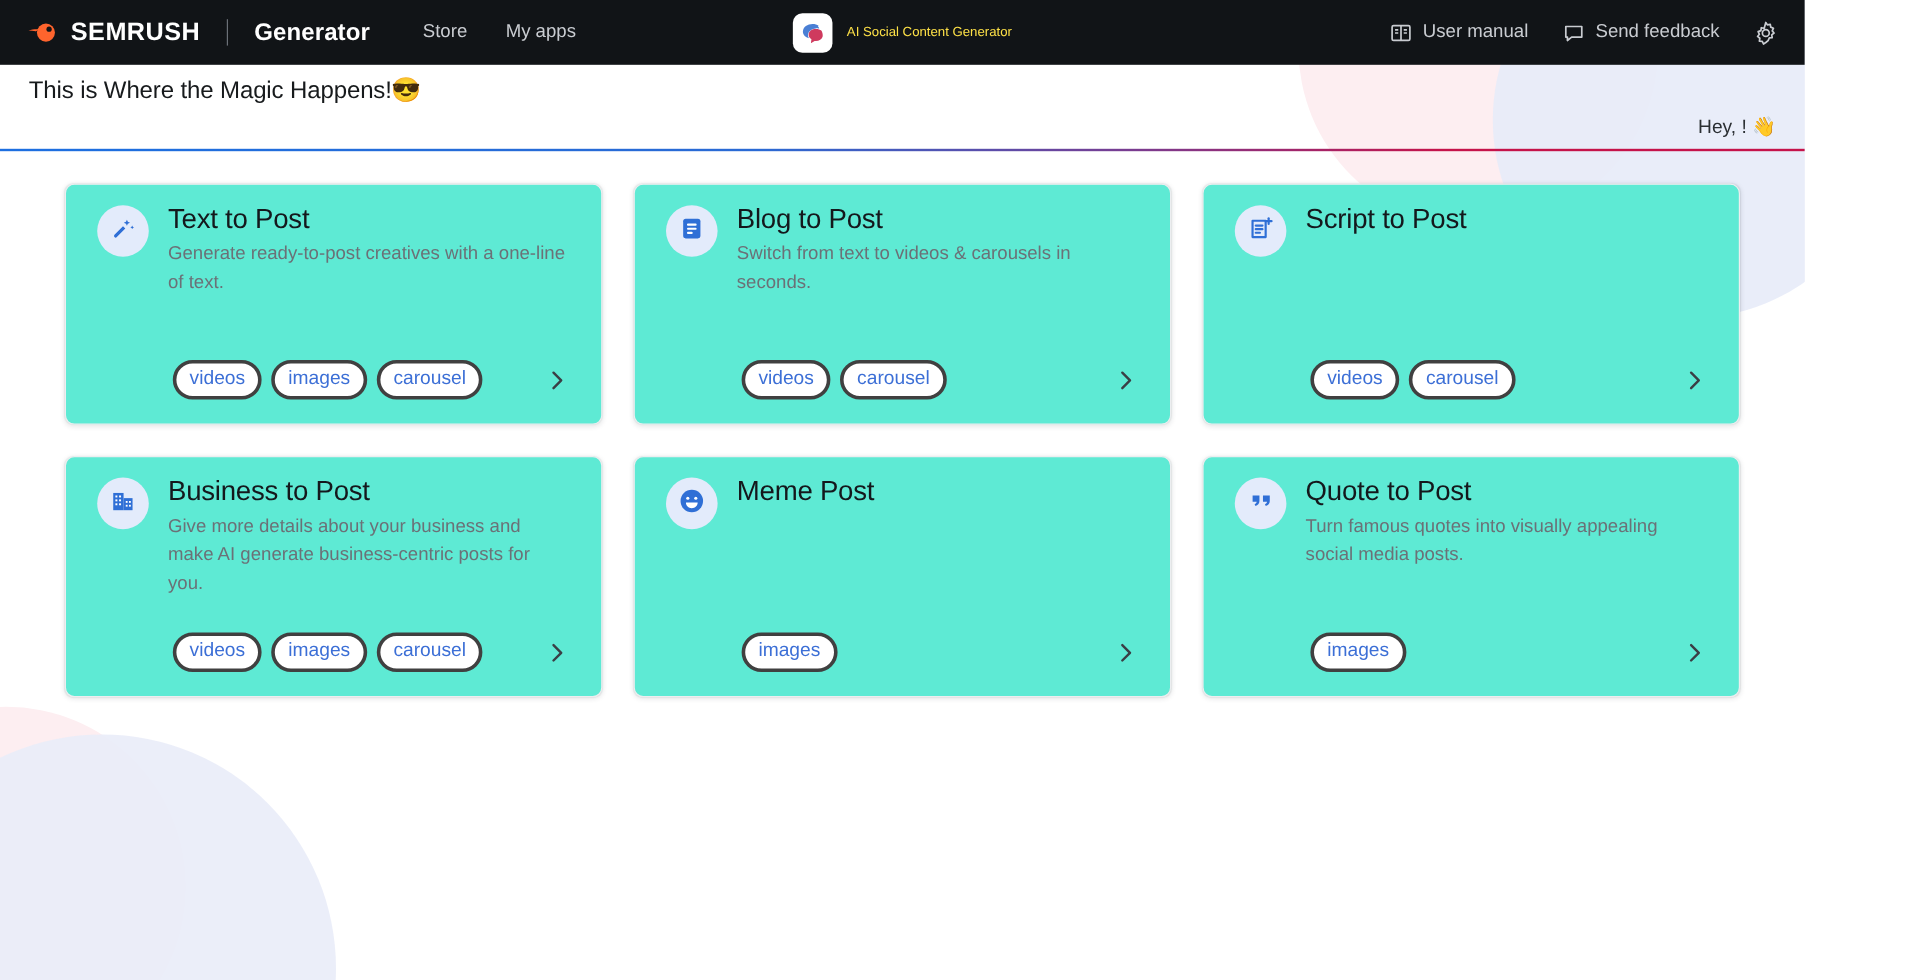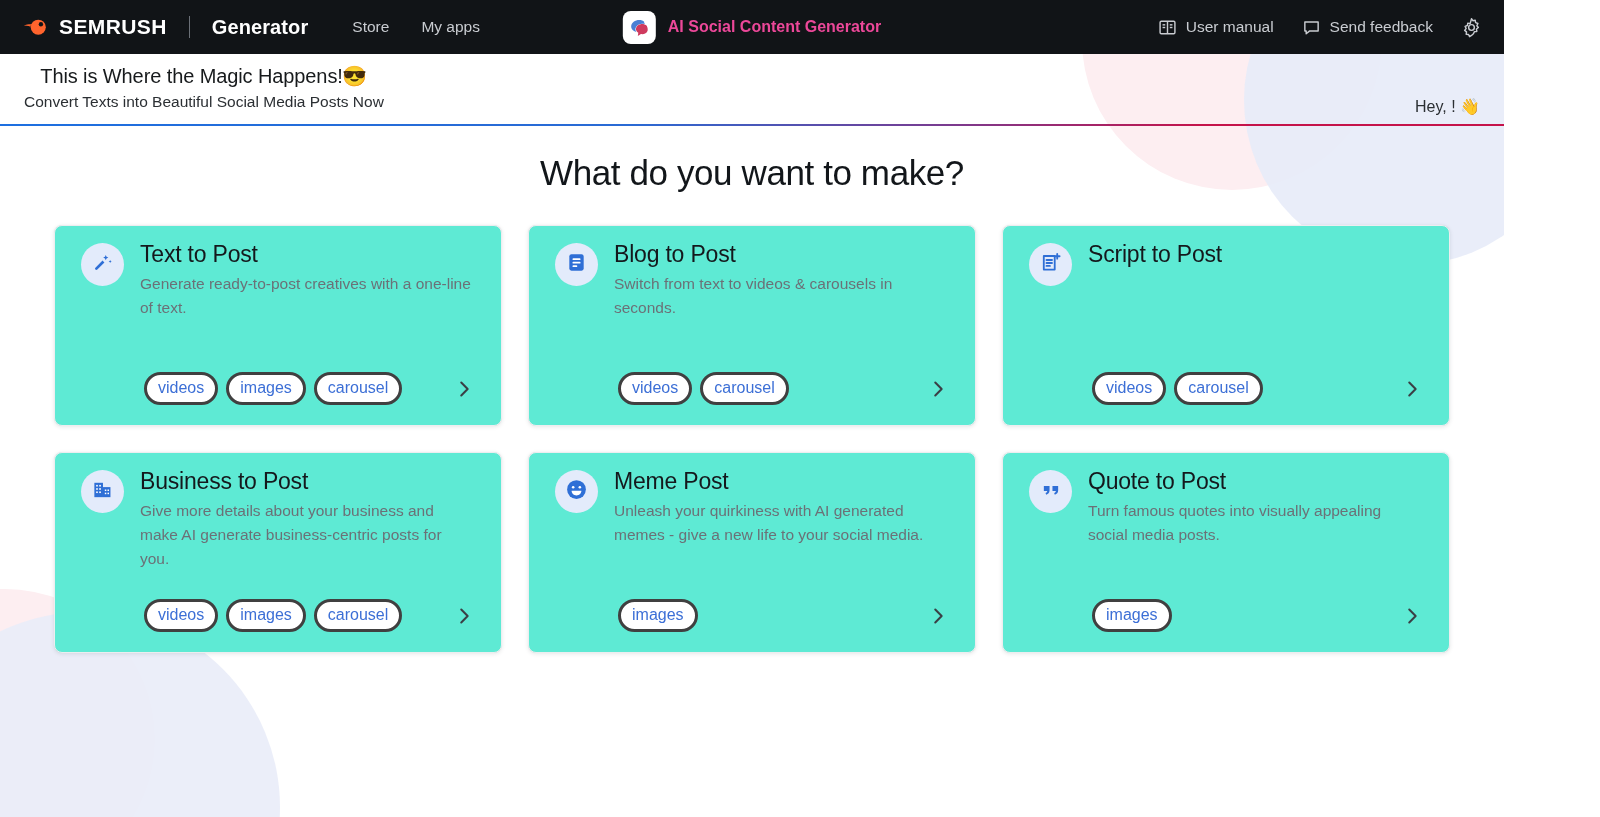--- a/index.html
+++ b/index.html
@@ -32,42 +32,42 @@
   .nav-link { color: #c9ccd1; font-size: 15.5px; text-decoration: none; cursor: pointer; }
 
   .appcenter-title {
     position: absolute; left: 50%; transform: translateX(-50%);
     display: flex; align-items: center; gap: 12px;
   }
   .app-icon {
     width: 33px; height: 33px; border-radius: 8px; background: #fff;
     display:flex; align-items:center; justify-content:center; flex:none;
   }
-  .app-title-text { color: #ec4899; font-size: 16px; font-weight: bold; white-space: nowrap; }
+  .app-title-text { color: #fde047; font-size: 11px; font-weight: normal; white-space: nowrap; }
 
   .nav-right { margin-left: auto; display: flex; align-items: center; gap: 28px; }
   .nav-action { display: flex; align-items: center; gap: 9px; cursor: pointer; }
   .nav-action-label { color: #c9ccd1; font-size: 15.5px; white-space: nowrap; }
   .icon-svg { display:block; }
 
   
   .blob { position: absolute; border-radius: 50%; pointer-events: none; }
   .blob-pink-tr  { width: 300px; height: 300px; right: 122px;  top: -110px; background: #fdeef1; }
   .blob-blue-tr  { width: 330px; height: 330px; right: -70px;  top: -65px;  background: #e7ecf8; opacity:.92; }
   .blob-pink-bl  { width: 300px; height: 300px; left: -145px;  bottom: -72px; background: #fdeef1; }
   .blob-blue-bl  { width: 390px; height: 390px; left: -110px;  bottom: -185px; background: #e9edf8; opacity:.92; }
 
   
   .banner {
     position: relative; z-index: 20;
     height: 70px; width: 100%;
     padding: 9px 24px 0 24px;
     display: flex; align-items: flex-start; justify-content: space-between;
   }
-  .banner-left { display: flex; flex-direction: column; gap: 2px; text-align: center; }
+  .banner-left { display: flex; flex-direction: column; gap: 2px; }
   .banner-title {
     font-size: 20px; color: #171a1c; font-weight: normal; letter-spacing: -.1px;
     line-height: 1.35;
   }
   .banner-sub { font-size: 15.5px; color: #2b2f33; line-height: 1.3; }
   .banner-right { align-self: flex-end; padding-bottom: 8px; }
   .greeting { font-size: 16px; color: #2b2f33; white-space: nowrap; }
 
   .divider {
     position: relative; z-index: 25;
@@ -206,30 +206,28 @@
   </div>
 
   <div class="blob blob-pink-tr"></div>
   <div class="blob blob-blue-tr"></div>
   <div class="blob blob-pink-bl"></div>
   <div class="blob blob-blue-bl"></div>
 
   <div class="banner">
     <div class="banner-left">
       <div class="banner-title">This is Where the Magic Happens!😎</div>
-      <div class="banner-sub">Convert Texts into Beautiful Social Media Posts Now</div>
     </div>
     <div class="banner-right">
       <div class="greeting">Hey, ! 👋</div>
     </div>
   </div>
   <div class="divider"></div>
 
   <div class="main">
-    <h1 class="page-title">What do you want to make?</h1>
 
     <div class="card-grid">
 
       <div class="card">
         <div class="card-top">
           <div class="card-icon">
             <span>
               <svg width="23" height="23" viewBox="0 0 24 24" fill="#2f6fd6">
                 <path d="M4.6 19.4a1.4 1.4 0 002 0L14 12l-2-2-7.4 7.4a1.4 1.4 0 000 2z"></path>
                 <path d="M15.4 4.2l.8 1.9 1.9.8-1.9.8-.8 1.9-.8-1.9-1.9-.8 1.9-.8z"></path>
@@ -363,21 +361,20 @@
               <svg width="25" height="25" viewBox="0 0 24 24">
                 <circle cx="12" cy="12" r="9" fill="#2f6fd6"></circle>
                 <circle cx="8.8" cy="9.8" r="1.25" fill="#fff"></circle>
                 <circle cx="15.2" cy="9.8" r="1.25" fill="#fff"></circle>
                 <path d="M7.3 13.2h9.4c0 2.6-2.1 4.5-4.7 4.5s-4.7-1.9-4.7-4.5z" fill="#fff"></path>
               </svg>
             </span>
           </div>
           <div class="card-body">
             <div class="card-title">Meme Post</div>
-            <div class="card-desc">Unleash your quirkiness with AI generated memes - give a new life to your social media.</div>
           </div>
         </div>
         <div class="card-foot">
           <div class="tags">
             <span class="tag">images</span>
           </div>
           <span class="chev">
             <svg width="22" height="22" viewBox="0 0 24 24" fill="none" stroke="#3a3f45" stroke-width="2.2" stroke-linecap="round" stroke-linejoin="round">
                 <polyline points="9 5 16 12 9 19"></polyline>
               </svg>

